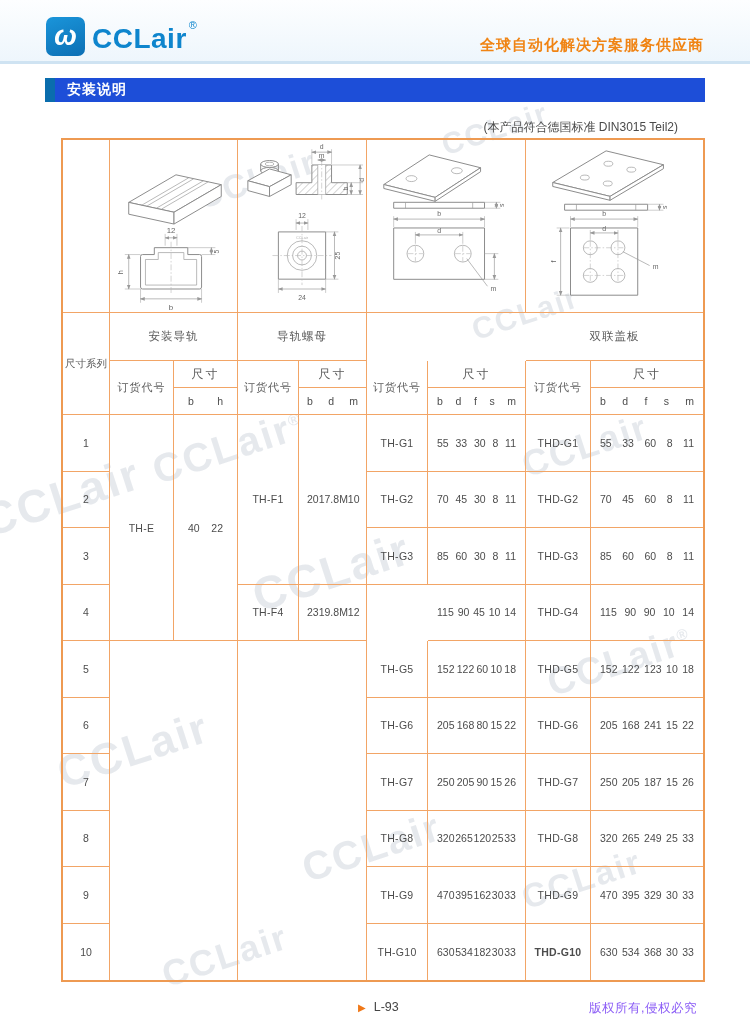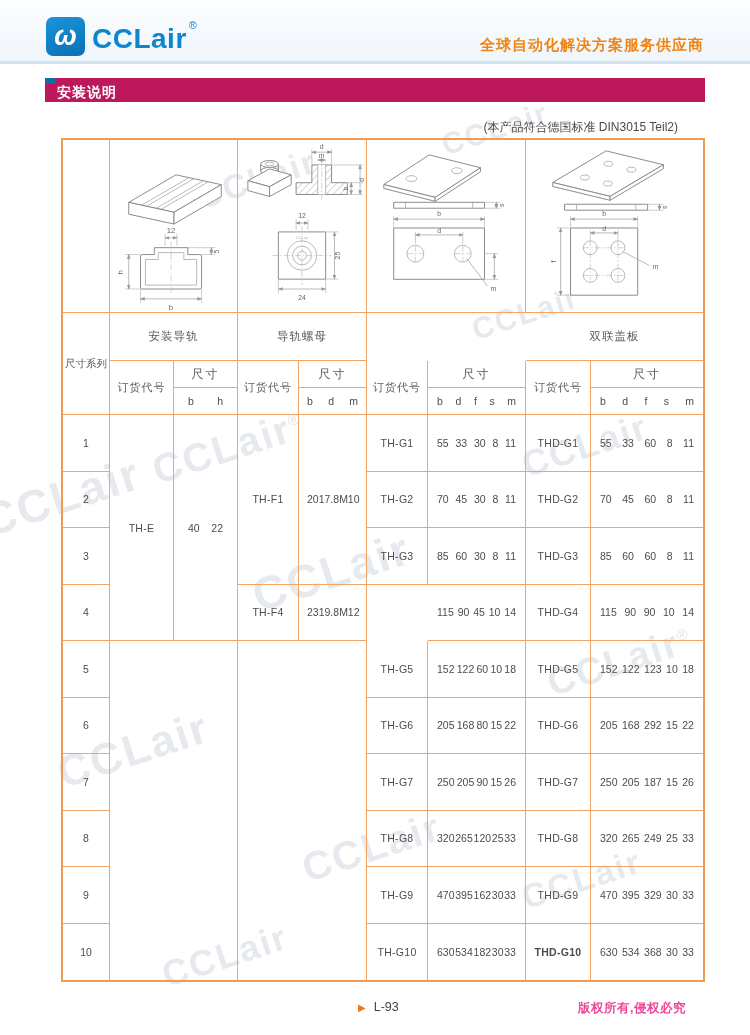--- a/index.html
+++ b/index.html
@@ -23,21 +23,21 @@
   #logo .mark{width:39px;height:39px;border-radius:7px;
        background:linear-gradient(160deg,#1a95da,#0c6fb4);
        display:flex;align-items:center;justify-content:center;
        color:#fff;font-size:27px;font-weight:bold;font-style:italic;line-height:1;}
   #logo .word{color:var(--blue);font-size:28px;font-weight:bold;margin-left:7px;margin-top:6px;letter-spacing:.5px;}
   #logo .reg{color:var(--blue);font-size:11px;margin-left:2px;margin-top:2px;}
   #tagline{position:absolute;right:46px;top:36px;color:var(--orange);
        font-size:15px;font-weight:bold;letter-spacing:1px;}
 
   
-  #secbar{position:absolute;left:45px;top:78px;width:660px;height:24px;background:#be185d;display:flex;flex-direction:column;}
+  #secbar{position:absolute;left:45px;top:78px;width:660px;height:24px;background:#1d4ed8;display:flex;align-items:center;}
   #secbar .accent{width:10px;height:24px;background:var(--dkblue);}
   #secbar .t{color:#fff;font-size:14px;font-weight:bold;margin-left:12px;letter-spacing:1px;}
 
   
   #note{position:absolute;right:72px;top:119px;font-size:12px;color:#4a4a4a;}
 
   
   .wm{position:absolute;font-weight:bold;color:rgba(158,171,184,.26);
       transform:rotate(-18deg);letter-spacing:2px;white-space:nowrap;z-index:0;}
   .wm sup{font-size:.4em;}
@@ -65,21 +65,21 @@
   .ext{stroke:#aaa;stroke-width:.6;fill:none;}
   .ol{stroke:#8b8b8b;stroke-width:1;fill:#fff;stroke-linejoin:round;}
   .thin{stroke:#9a9a9a;stroke-width:.7;fill:none;}
   .cl{stroke:#b5b5b5;stroke-width:.6;stroke-dasharray:6 2 1.5 2;fill:none;}
   .dt{font-size:8px;fill:#666;}
   .dt7{font-size:7px;fill:#666;}
 
   
   #pg{position:absolute;left:358px;top:1000px;font-size:12.5px;color:#444;display:flex;align-items:center;}
   #pg .tri{color:#f07818;font-size:10px;margin-right:8px;}
-  #cp{position:absolute;right:64px;top:1000px;font-size:12.5px;font-weight:bold;color:#ec4899;letter-spacing:.5px;}
+  #cp{position:absolute;right:53px;top:1000px;font-size:12.5px;font-weight:normal;color:#8b5cf6;letter-spacing:.5px;}
 </style>
 </head>
 <body>
 
 <div id="page">
 
   <span class="wm" style="left:195px;top:160px;font-size:34px;"><span>CCLair</span></span>
   <span class="wm" style="left:440px;top:112px;font-size:30px;"><span>CCLair</span></span>
   <span class="wm" style="left:470px;top:295px;font-size:30px;"><span>CCLair</span><sup>®</sup></span>
   <span class="wm" style="left:-20px;top:470px;font-size:46px;"><span>CCLair</span></span>
@@ -512,21 +512,21 @@
         <span>152</span>
         <span>122</span>
         <span>123</span>
         <span>10</span>
         <span>18</span>
       </div>
     <div class="c code" style="grid-column:8;grid-row:10;">THD-G6</div>
     <div class="c d5 nbr" style="grid-column:9;grid-row:10;">
         <span>205</span>
         <span>168</span>
-        <span>292</span>
+        <span>241</span>
         <span>15</span>
         <span>22</span>
       </div>
     <div class="c code" style="grid-column:8;grid-row:11;">THD-G7</div>
     <div class="c d5 nbr" style="grid-column:9;grid-row:11;">
         <span>250</span>
         <span>205</span>
         <span>187</span>
         <span>15</span>
         <span>26</span>

